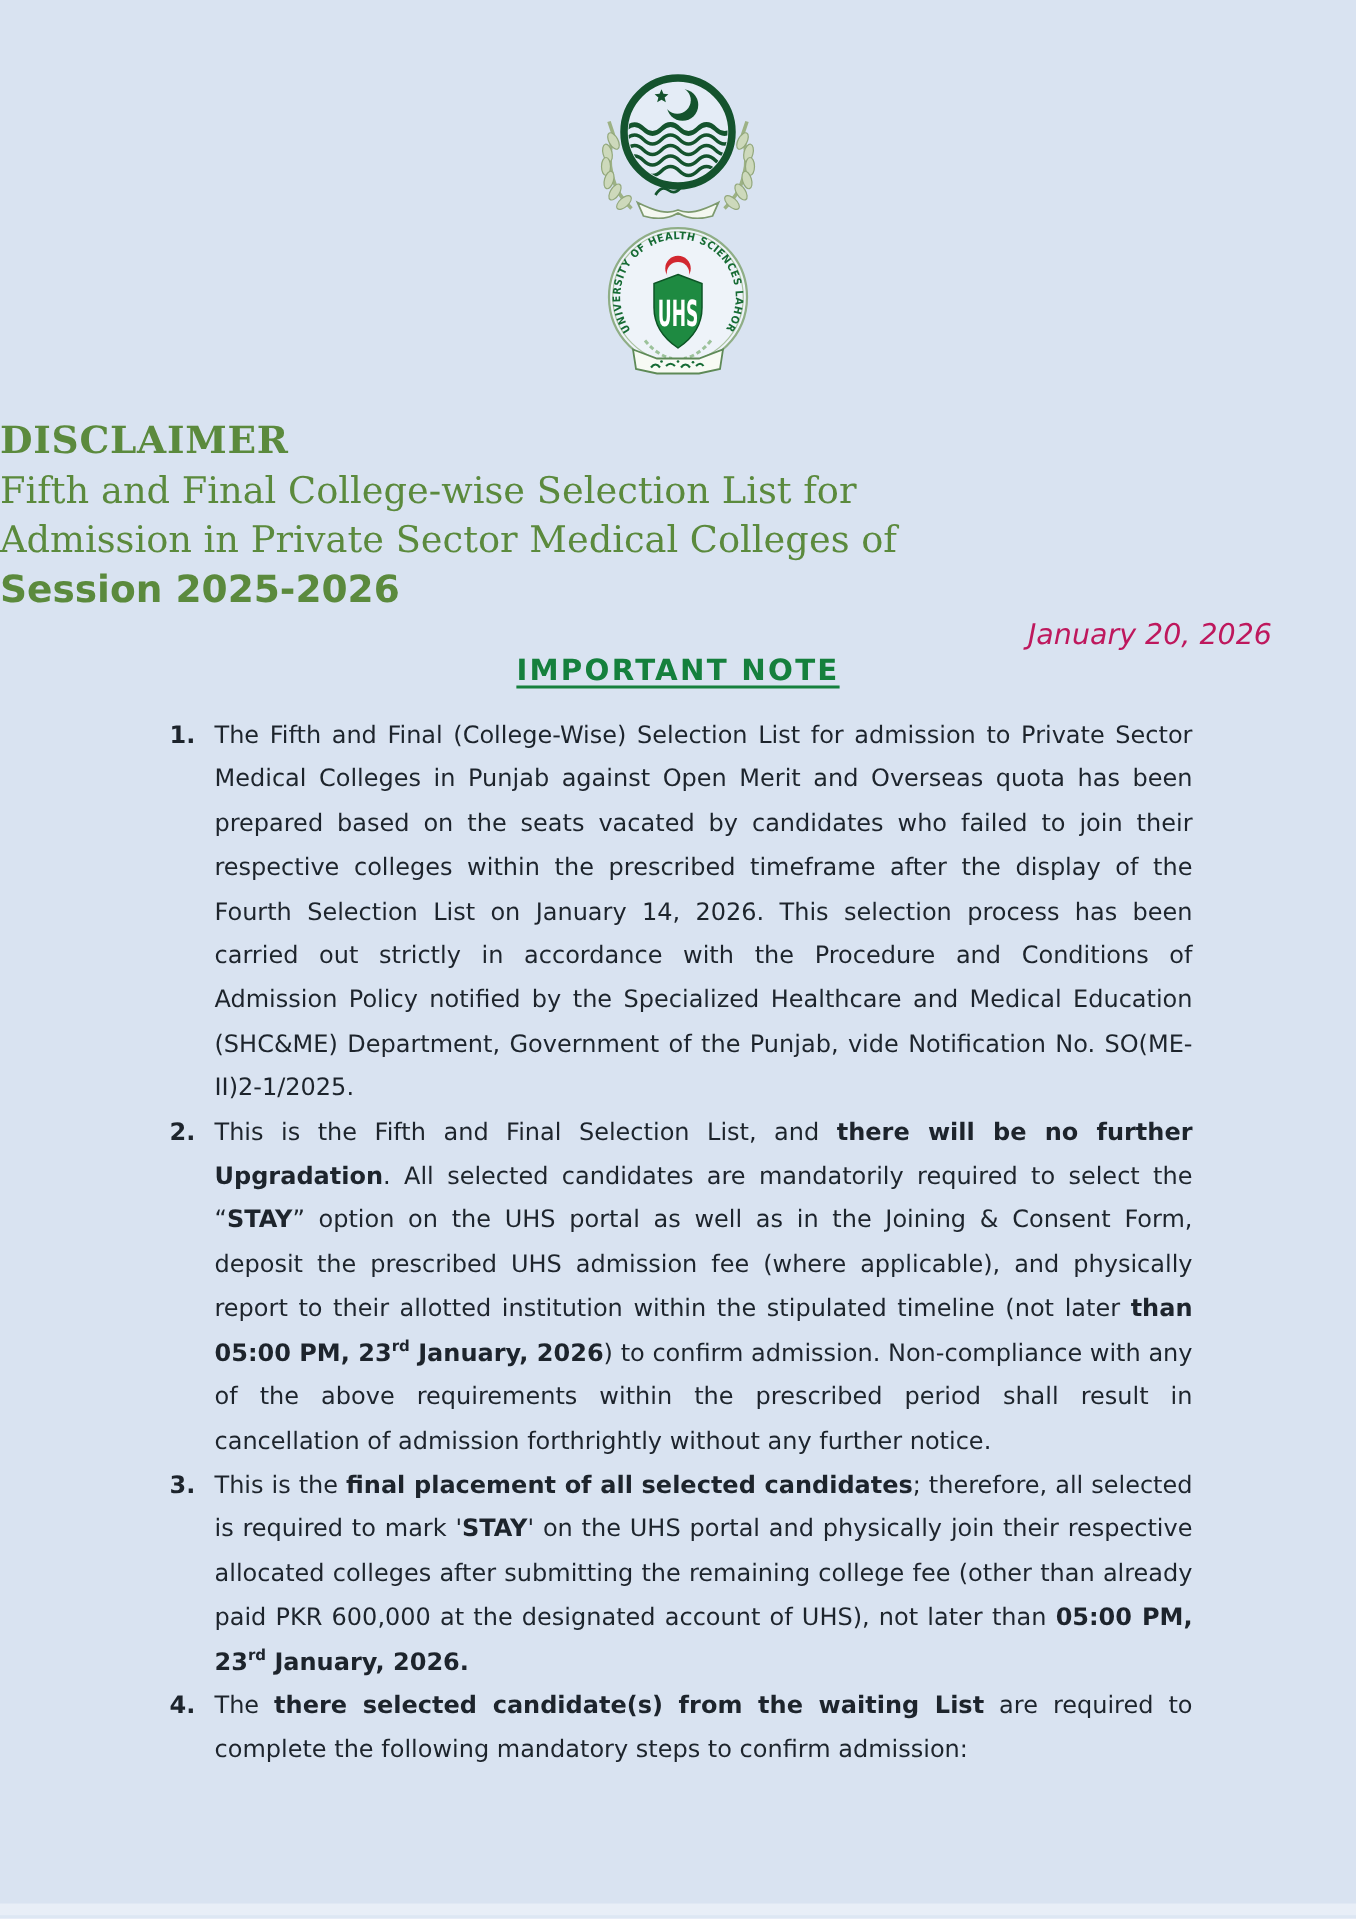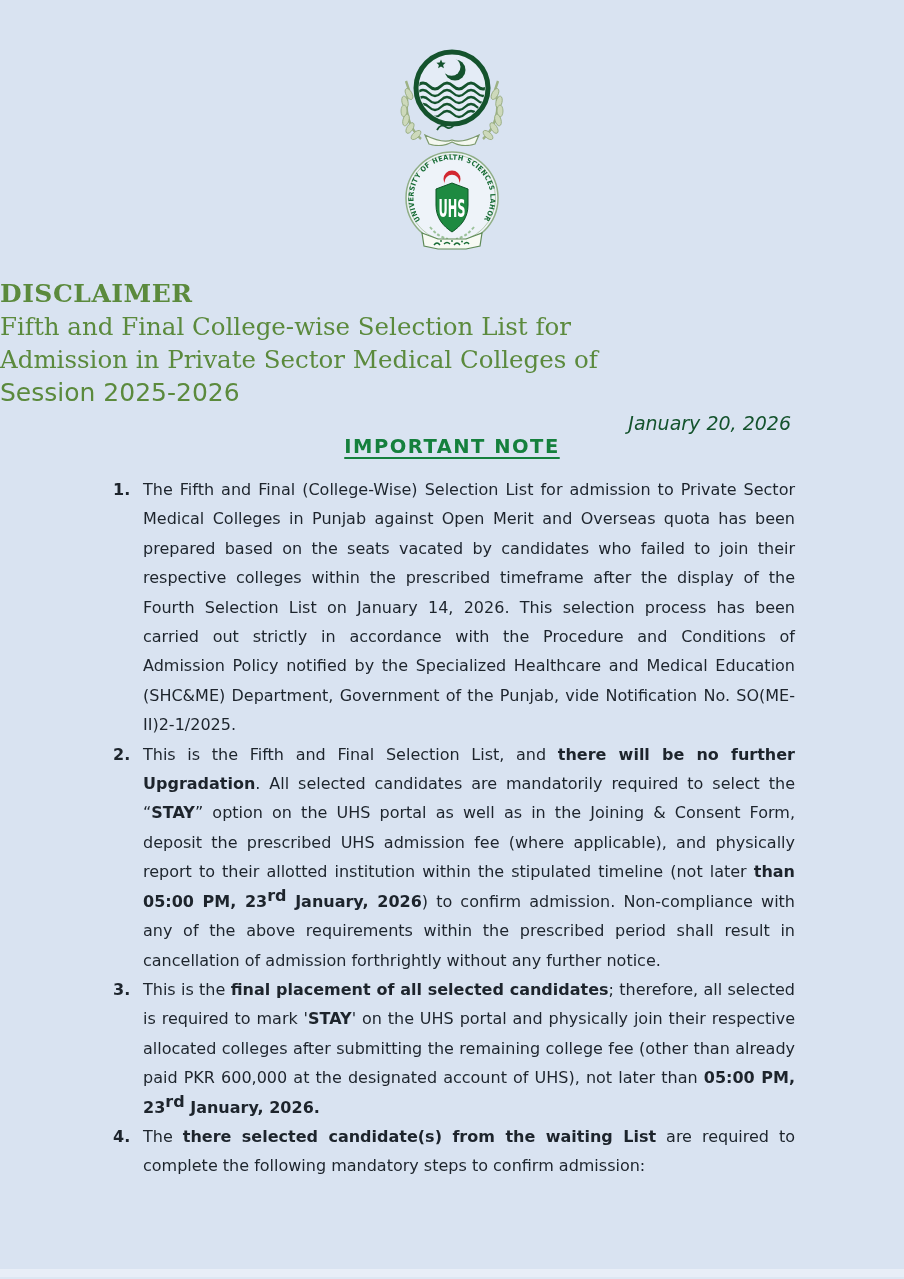--- a/index.html
+++ b/index.html
@@ -16,40 +16,40 @@
   .header{text-align:left;color:#5b8a3d;}
   .disclaimer{
     margin-top:24px;
     font-family:"DejaVu Serif","Liberation Serif",serif;
     font-weight:bold;font-size:25px;line-height:33px;letter-spacing:.5px;
   }
   .title-line{
     font-family:"DejaVu Serif","Liberation Serif",serif;
     font-weight:normal;font-size:24.5px;line-height:33px;
   }
-  .session{font-weight:normal;font-size:25px;line-height:34px;}
+  .session{font-weight:bold;font-size:25px;line-height:34px;}
   .date{
-    text-align:right;padding-right:113px;margin-top:1px;
-    font-style:italic;font-size:19px;line-height:24px;color:#14532d;
+    text-align:right;padding-right:56px;margin-top:1px;
+    font-style:italic;font-size:19px;line-height:24px;color:#be185d;
   }
   .note-heading{
     text-align:center;font-weight:bold;font-size:19.5px;line-height:24px;
     color:#15803d;letter-spacing:1.5px;margin-top:0;
   }
   .note-heading span{
     text-decoration:underline;
     text-decoration-thickness:2px;
     text-underline-offset:4px;
   }
   .note-list{margin:16px 109px 0 113px;color:#1d242c;}
   .note-item{display:flex;font-size:16px;line-height:29.4px;}
   .num{width:30px;flex:none;font-weight:bold;}
   .item-text{flex:1;text-align:justify;}
   .b{font-weight:bold;}
-  sup{font-size:16px;line-height:0;}
+  sup{font-size:10px;line-height:0;}
   .page-gap{position:absolute;left:0;right:0;bottom:2px;height:8px;background:#e8eef7;}
   .page-edge{position:absolute;left:0;right:0;bottom:0;height:2px;background:#dde7f3;}
 </style>
 </head>
 <body>
 
 <div class="page">
 
   <svg class="logo logo-punjab" width="134" height="110" viewBox="0 0 134 110" aria-hidden="true">
     <defs>

